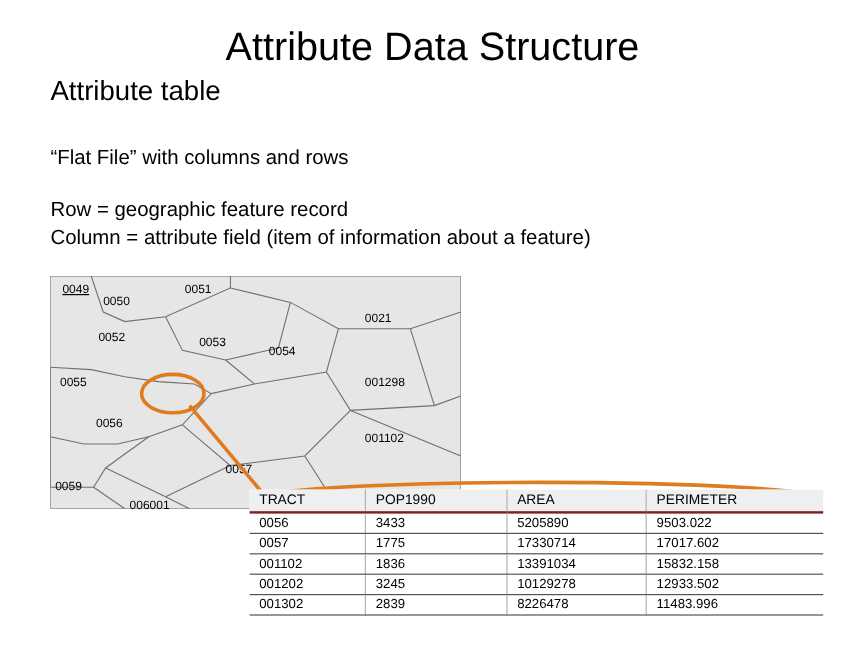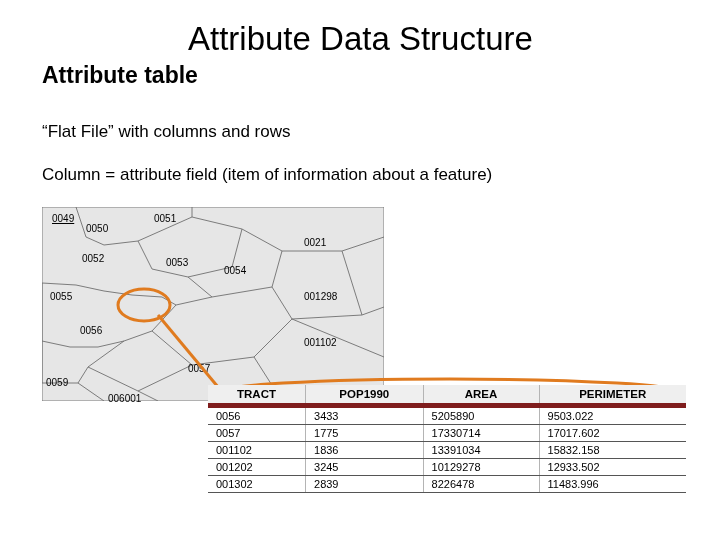--- a/index.html
+++ b/index.html
@@ -1,43 +1,44 @@
 <!DOCTYPE html>
 <html><head>
 <meta charset="utf-8">
 <style>
   html,body{margin:0;padding:0;background:#fff;font-family:Arial,Helvetica,sans-serif;color:#000;}
   .slide{position:relative;width:625px;height:540px;box-sizing:border-box;padding:20px 64px 20px 42px;}
   h1.title{margin:0 0 4px 0;font-size:33px;font-weight:400;text-align:left;padding-left:146px;}
-  h2.sub{margin:0 0 32px 0;font-size:23px;font-weight:700;}
+  h2.sub{margin:0 0 32px 0;font-size:23px;font-weight:400;}
   .para{font-size:17px;line-height:1.35;margin:0 0 20px 0;}
   .para.tight{margin-bottom:0;}
 
   .figure-area{position:relative;width:620px;height:270px;margin-top:8px;}
   .map{position:absolute;left:0;top:0;width:342px;height:194px;background:#e6e6e6;}
   .map svg{position:absolute;left:0;top:0;width:100%;height:100%;}
   .map-label{position:absolute;font-size:10px;color:#000;user-select:none;}
 
   .arrow-layer{position:absolute;left:0;top:0;width:620px;height:270px;pointer-events:none;}
 
   table.attr{position:absolute;left:166px;top:178px;width:478px;border-collapse:collapse;font-size:11px;background:#fff;}
-  table.attr th{font-size:11.5px;font-weight:700;text-align:center;padding:3px 8px;border-bottom:5px solid #7f1d1d;background:#efefef;}
+  table.attr th{font-size:11.5px;font-weight:400;text-align:left;padding:3px 8px;border-bottom:2px solid #7f1d1d;background:#efefef;}
   table.attr th:not(:last-child){border-right:1px solid #b4b4b4;}
   table.attr td{padding:2px 8px;border-bottom:1px solid #555;text-align:left;font-family:Arial,sans-serif;}
   table.attr td:not(:last-child){border-right:1px solid #b4b4b4;}
 </style>
 </head>
 <body>
 
 <div class="slide">
   <h1 class="title">Attribute Data Structure</h1>
   <h2 class="sub">Attribute table</h2>
 
   <p class="para">“Flat File” with columns and rows</p>
 
+  <p class="para tight">Row = geographic feature record</p>
   <p class="para" style="margin-top:0">Column = attribute field (item of information about a feature)</p>
 
   <div class="figure-area">
 
     <div class="map">
       <svg viewBox="0 0 342 194">
         <g stroke="#6f6f6f" stroke-width="0.9" fill="none">
           <path d="M0 0 H342 V194 H0 Z"></path>
           <path d="M34 0 L44 30 L62 38 L96 34 L150 10 L150 0"></path>
           <path d="M150 10 L200 22 L240 44 L300 44 L342 30"></path>

